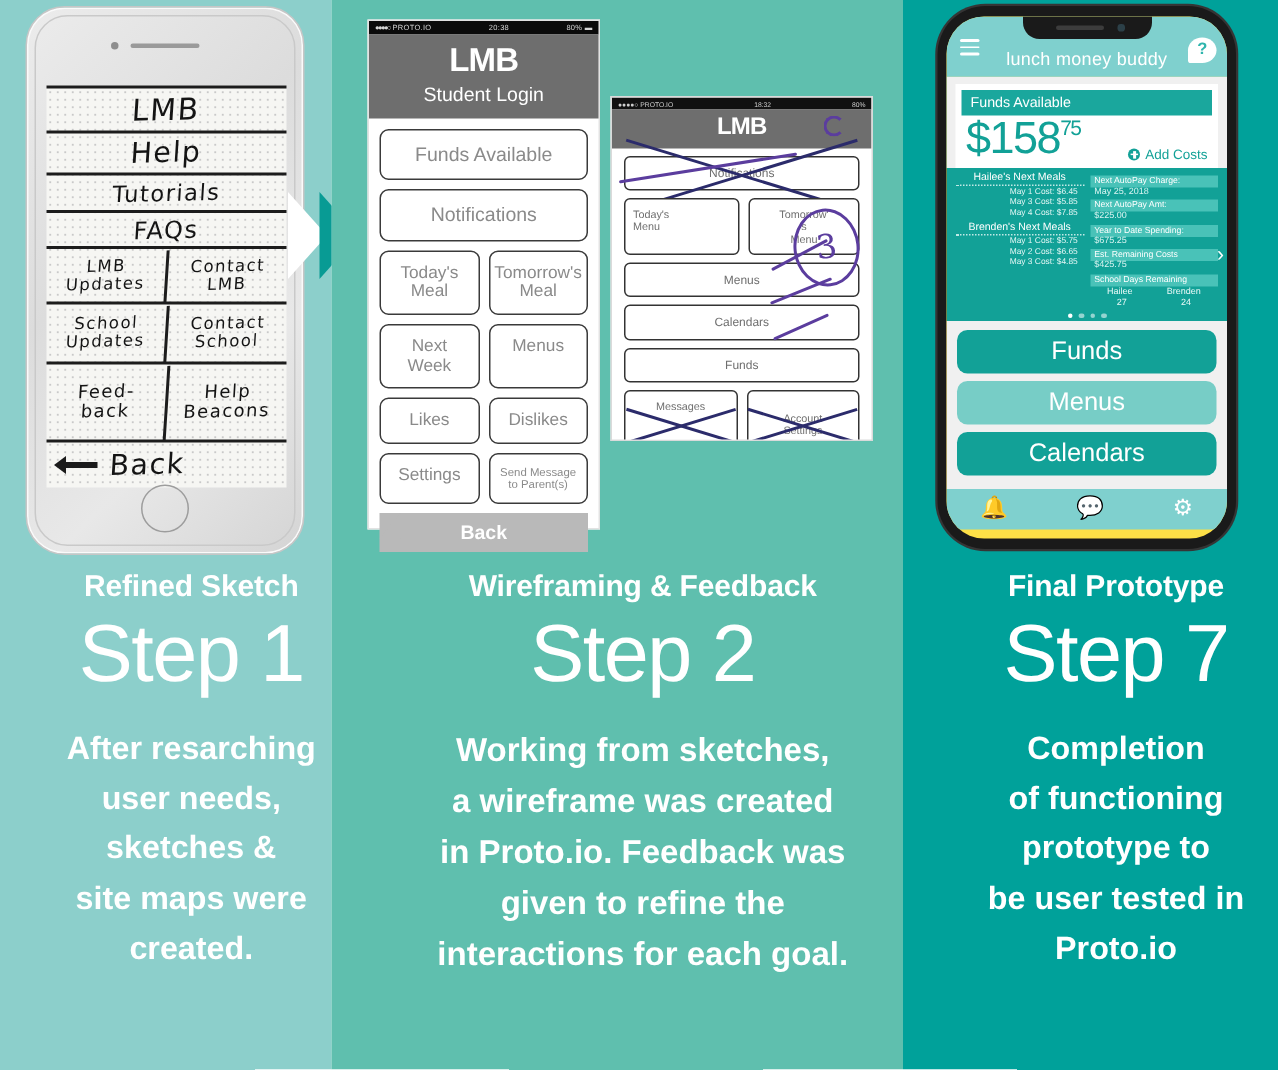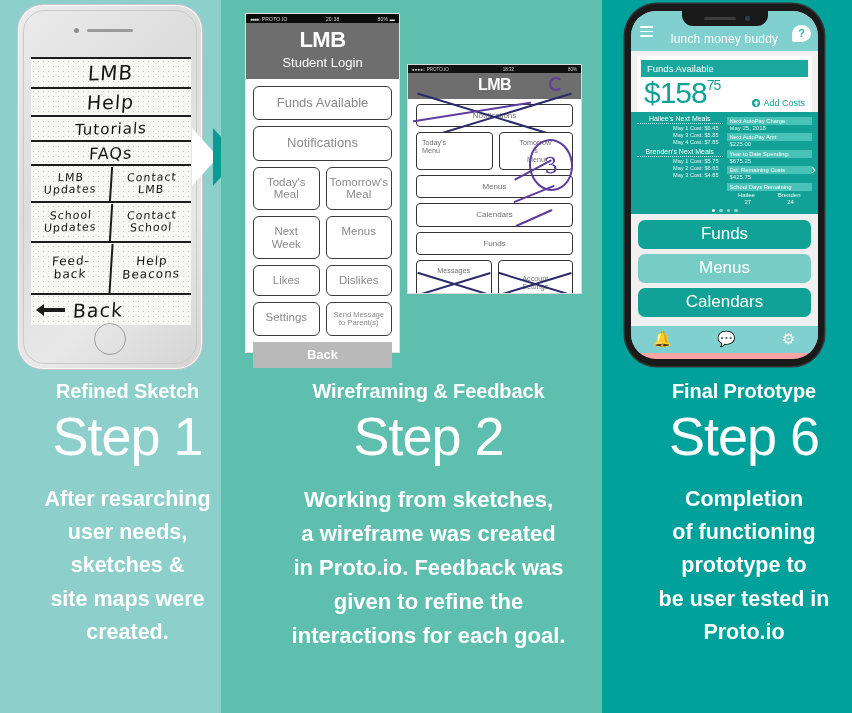--- a/index.html
+++ b/index.html
@@ -184,21 +184,21 @@
   .ink-line { background:#5b3d9e; height:1.8px; border-radius:2px; }
 
   
   .pt-phone {
     position:absolute; left:23px; top:4px; width:199px; height:362px;
     background:#1a1a1a; border-radius:32px; padding:7px 6px;
     box-shadow:0 0 0 1.5px #353535;
   }
   .pt-screen {
     width:100%; height:100%; border-radius:25px; overflow:hidden;
-    background:#fca5a5; position:relative;
+    background:#fde047; position:relative;
   }
   .pt-notch {
     position:absolute; left:50%; top:0; transform:translateX(-50%);
     width:86px; height:15px; background:#1a1a1a;
     border-bottom-left-radius:11px; border-bottom-right-radius:11px; z-index:5;
   }
   .pt-notch-bar { position:absolute; left:22px; top:6px; width:32px; height:2.6px;
     background:#3c3c3c; border-radius:2px; }
   .pt-notch-cam { position:absolute; right:18px; top:5px; width:4.5px; height:4.5px;
     border-radius:50%; background:#2c4048; }
@@ -521,21 +521,21 @@
             <span class="pt-ficon">💬</span>
             <span class="pt-ficon">⚙</span>
           </div>
         </div>
       </div>
 
     </div>
 
     <div class="caption-wrap">
       <div class="kicker">Final Prototype</div>
-      <div class="stepbig">Step 6</div>
+      <div class="stepbig">Step 7</div>
       <div class="body-copy" style="white-space:pre-line">Completion
 of functioning
 prototype to
 be user tested in
 Proto.io</div>
     </div>
   </div>
 
 </div>
 

